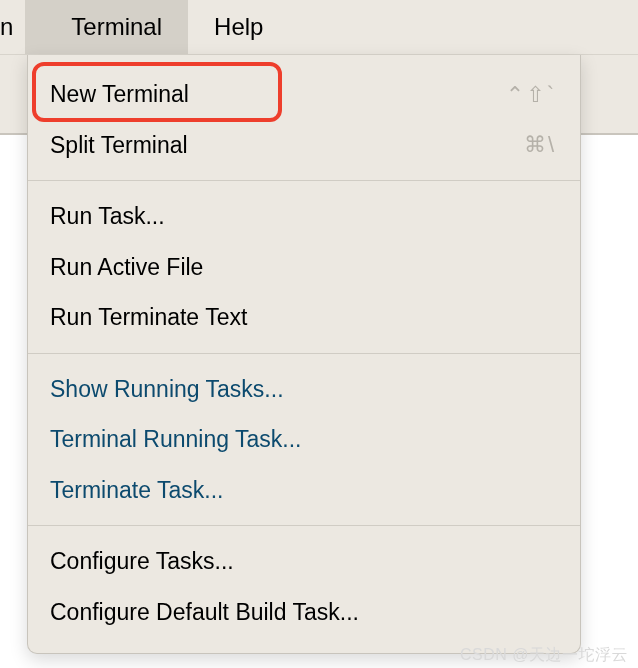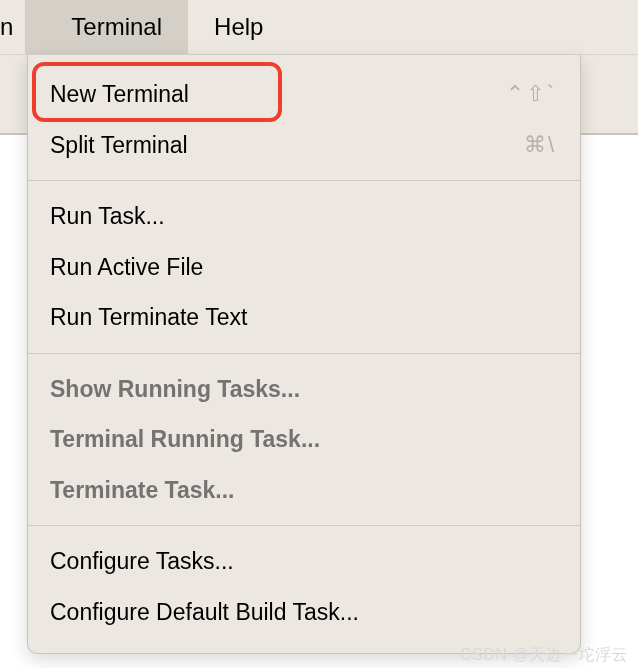--- a/index.html
+++ b/index.html
@@ -54,29 +54,28 @@
       border: 1px solid #c8c4bc;
       border-top: none;
       border-radius: 0 0 10px 10px;
       box-shadow: 0 6px 18px rgba(0,0,0,0.15);
       padding: 14px 0 16px 0;
       font-size: 23px;
       color: #000;
     }
     .menu-item {
       display: flex;
-      align-items: flex-start;
+      align-items: center;
       justify-content: space-between;
       padding: 8px 24px 8px 22px;
       line-height: 1.5;
       cursor: default;
     }
     .menu-item.disabled .menu-label {
-      color: #737373;
-      font-weight: bold;
+      color: #0c4a6e;
     }
     .menu-item.disabled .shortcut {
       color: #cac6be;
     }
     .menu-label { flex: 1; }
     .shortcut {
       color: #b5b1a9;
       font-size: 22px;
       letter-spacing: 2px;
       text-align: right;

